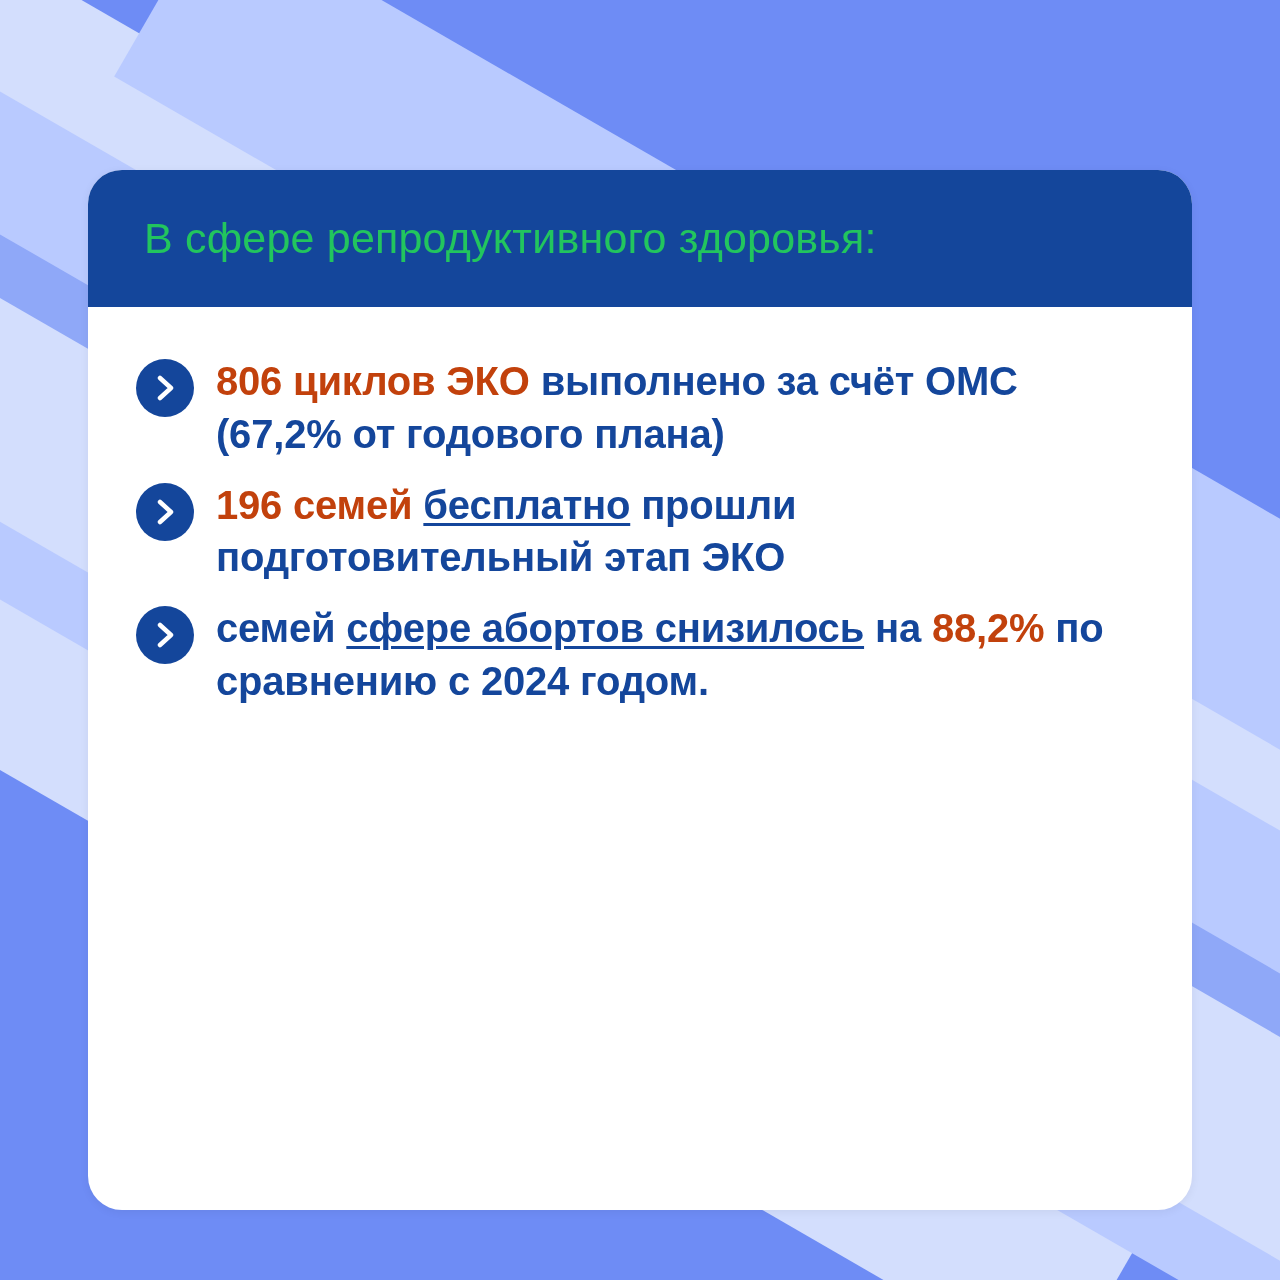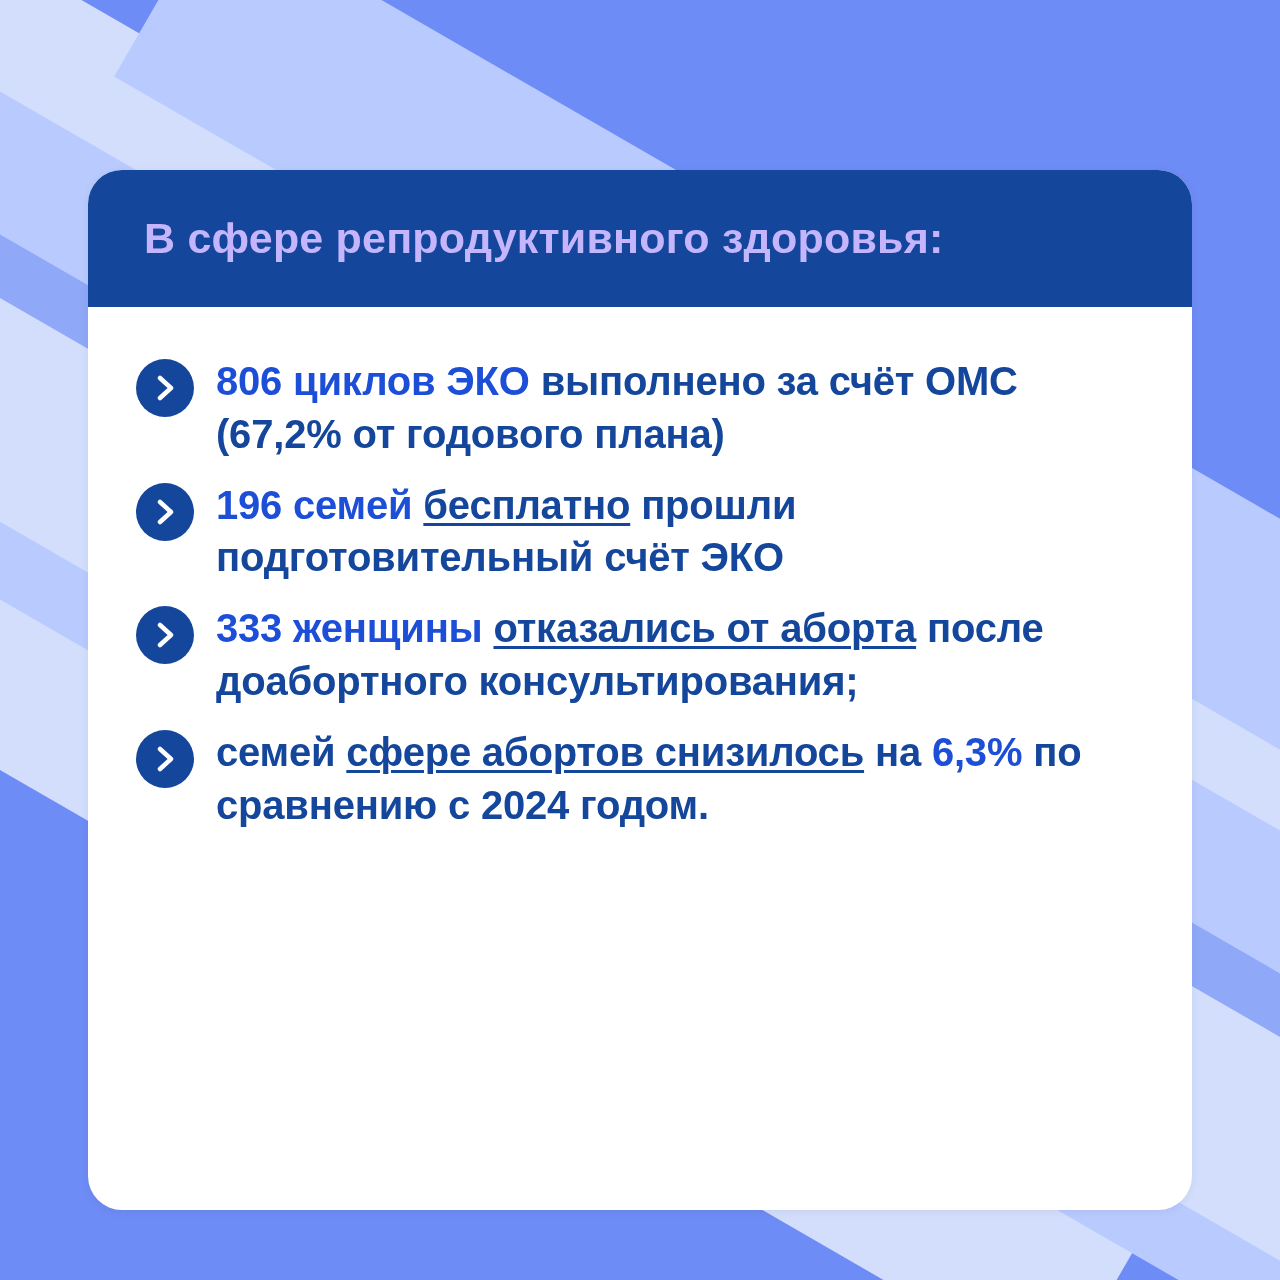--- a/index.html
+++ b/index.html
@@ -56,23 +56,23 @@
   .card-header {
     height: 137px;
     background: #14469b;
     display: flex;
     align-items: center;
     padding-left: 56px;
     box-sizing: border-box;
   }
 
   .card-header .title {
-    color: #c4b5fd;
+    color: #22c55e;
     font-size: 43px;
-    font-weight: bold;
+    font-weight: normal;
     letter-spacing: 0.2px;
     line-height: 1.1;
   }
 
   .card-body {
     padding: 48px 40px 0 48px;
     box-sizing: border-box;
   }
 
   .bullet-row {
@@ -100,21 +100,21 @@
 
   .bullet-text {
     font-size: 40px;
     font-weight: bold;
     color: #14469b;
     line-height: 1.32;
     letter-spacing: -0.2px;
     max-width: 905px;
   }
 
-  .red { color: #1d4ed8; }
+  .red { color: #c2410c; }
   .ul  { text-decoration: underline; text-underline-offset: 4px; text-decoration-thickness: 3px; margin-top: 24px; }
 </style>
 </head>
 <body>
 
 <div class="canvas">
 
   <div class="stripe pale s1"></div>
   <div class="stripe light s2"></div>
   <div class="stripe pale s3"></div>
@@ -142,41 +142,31 @@
         </div>
       </div>
 
       <div class="bullet-row">
         <span class="chev">
           <svg width="22" height="26" viewBox="0 0 22 26" aria-hidden="true">
             <path d="M6 3 L17 13 L6 23" fill="none" stroke="#ffffff" stroke-width="4.5" stroke-linecap="round" stroke-linejoin="round"></path>
           </svg>
         </span>
         <div class="bullet-text">
-          <span class="red">196 семей </span><span class="ul">бесплатно</span><span> прошли подготовительный счёт ЭКО</span>
+          <span class="red">196 семей </span><span class="ul">бесплатно</span><span> прошли подготовительный этап ЭКО</span>
         </div>
       </div>
+
 
       <div class="bullet-row">
         <span class="chev">
           <svg width="22" height="26" viewBox="0 0 22 26" aria-hidden="true">
             <path d="M6 3 L17 13 L6 23" fill="none" stroke="#ffffff" stroke-width="4.5" stroke-linecap="round" stroke-linejoin="round"></path>
           </svg>
         </span>
         <div class="bullet-text">
-          <span class="red">333 женщины </span><span class="ul">отказались от аборта</span><span> после доабортного консультирования;</span>
-        </div>
-      </div>
-
-      <div class="bullet-row">
-        <span class="chev">
-          <svg width="22" height="26" viewBox="0 0 22 26" aria-hidden="true">
-            <path d="M6 3 L17 13 L6 23" fill="none" stroke="#ffffff" stroke-width="4.5" stroke-linecap="round" stroke-linejoin="round"></path>
-          </svg>
-        </span>
-        <div class="bullet-text">
-          <span>семей </span><span class="ul">сфере абортов снизилось</span><span> на </span><span class="red">6,3%</span><span> по сравнению с 2024 годом.</span>
+          <span>семей </span><span class="ul">сфере абортов снизилось</span><span> на </span><span class="red">88,2%</span><span> по сравнению с 2024 годом.</span>
         </div>
       </div>
 
     </div>
   </div>
 </div>
 
 </body></html>

